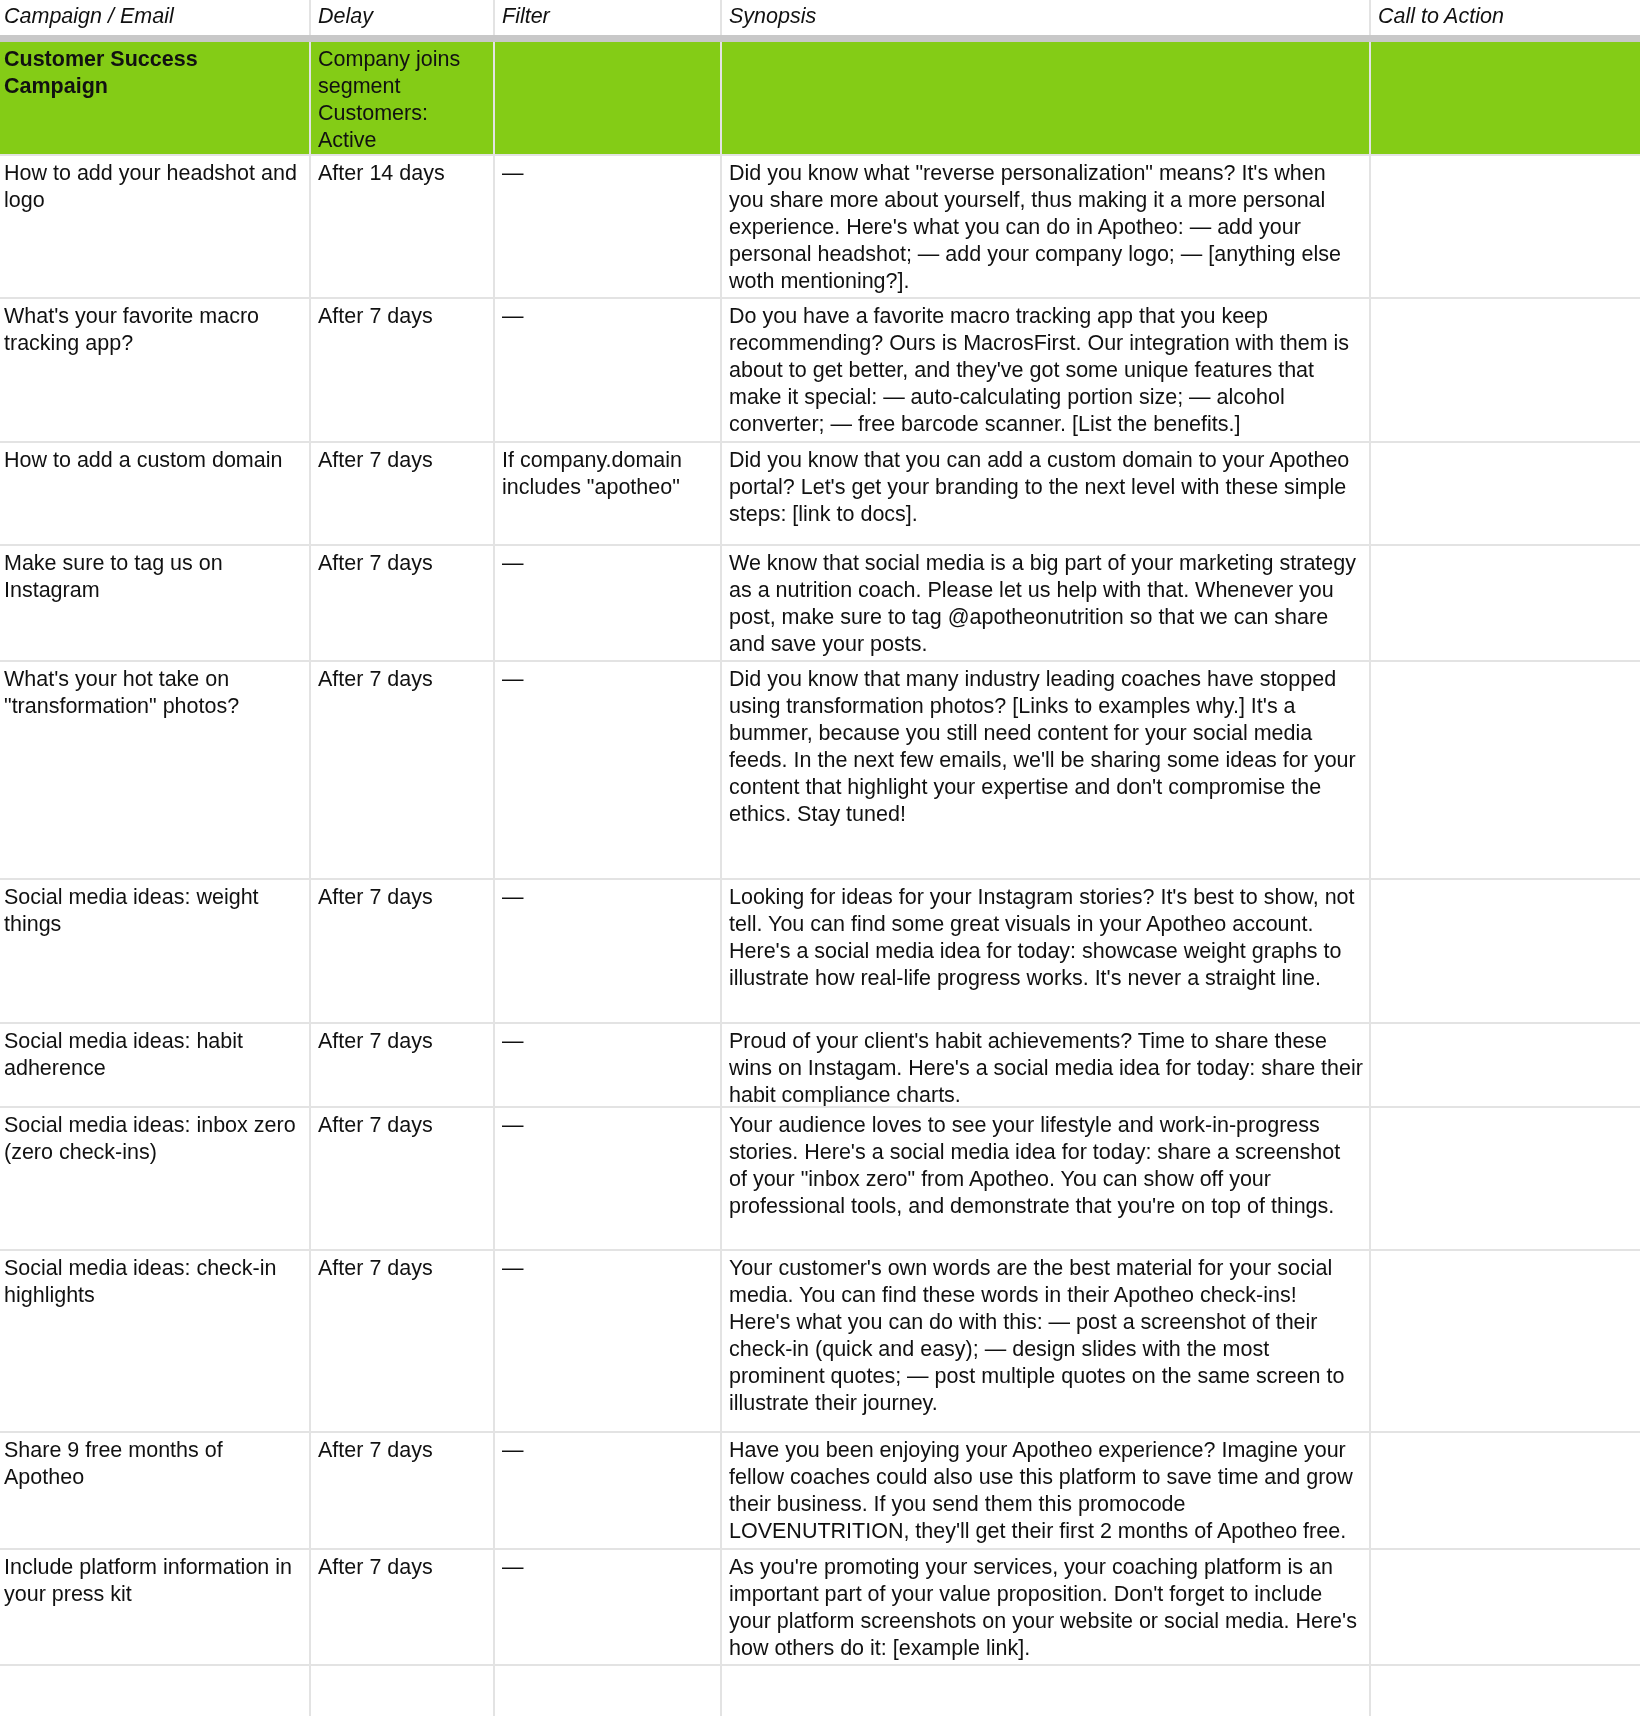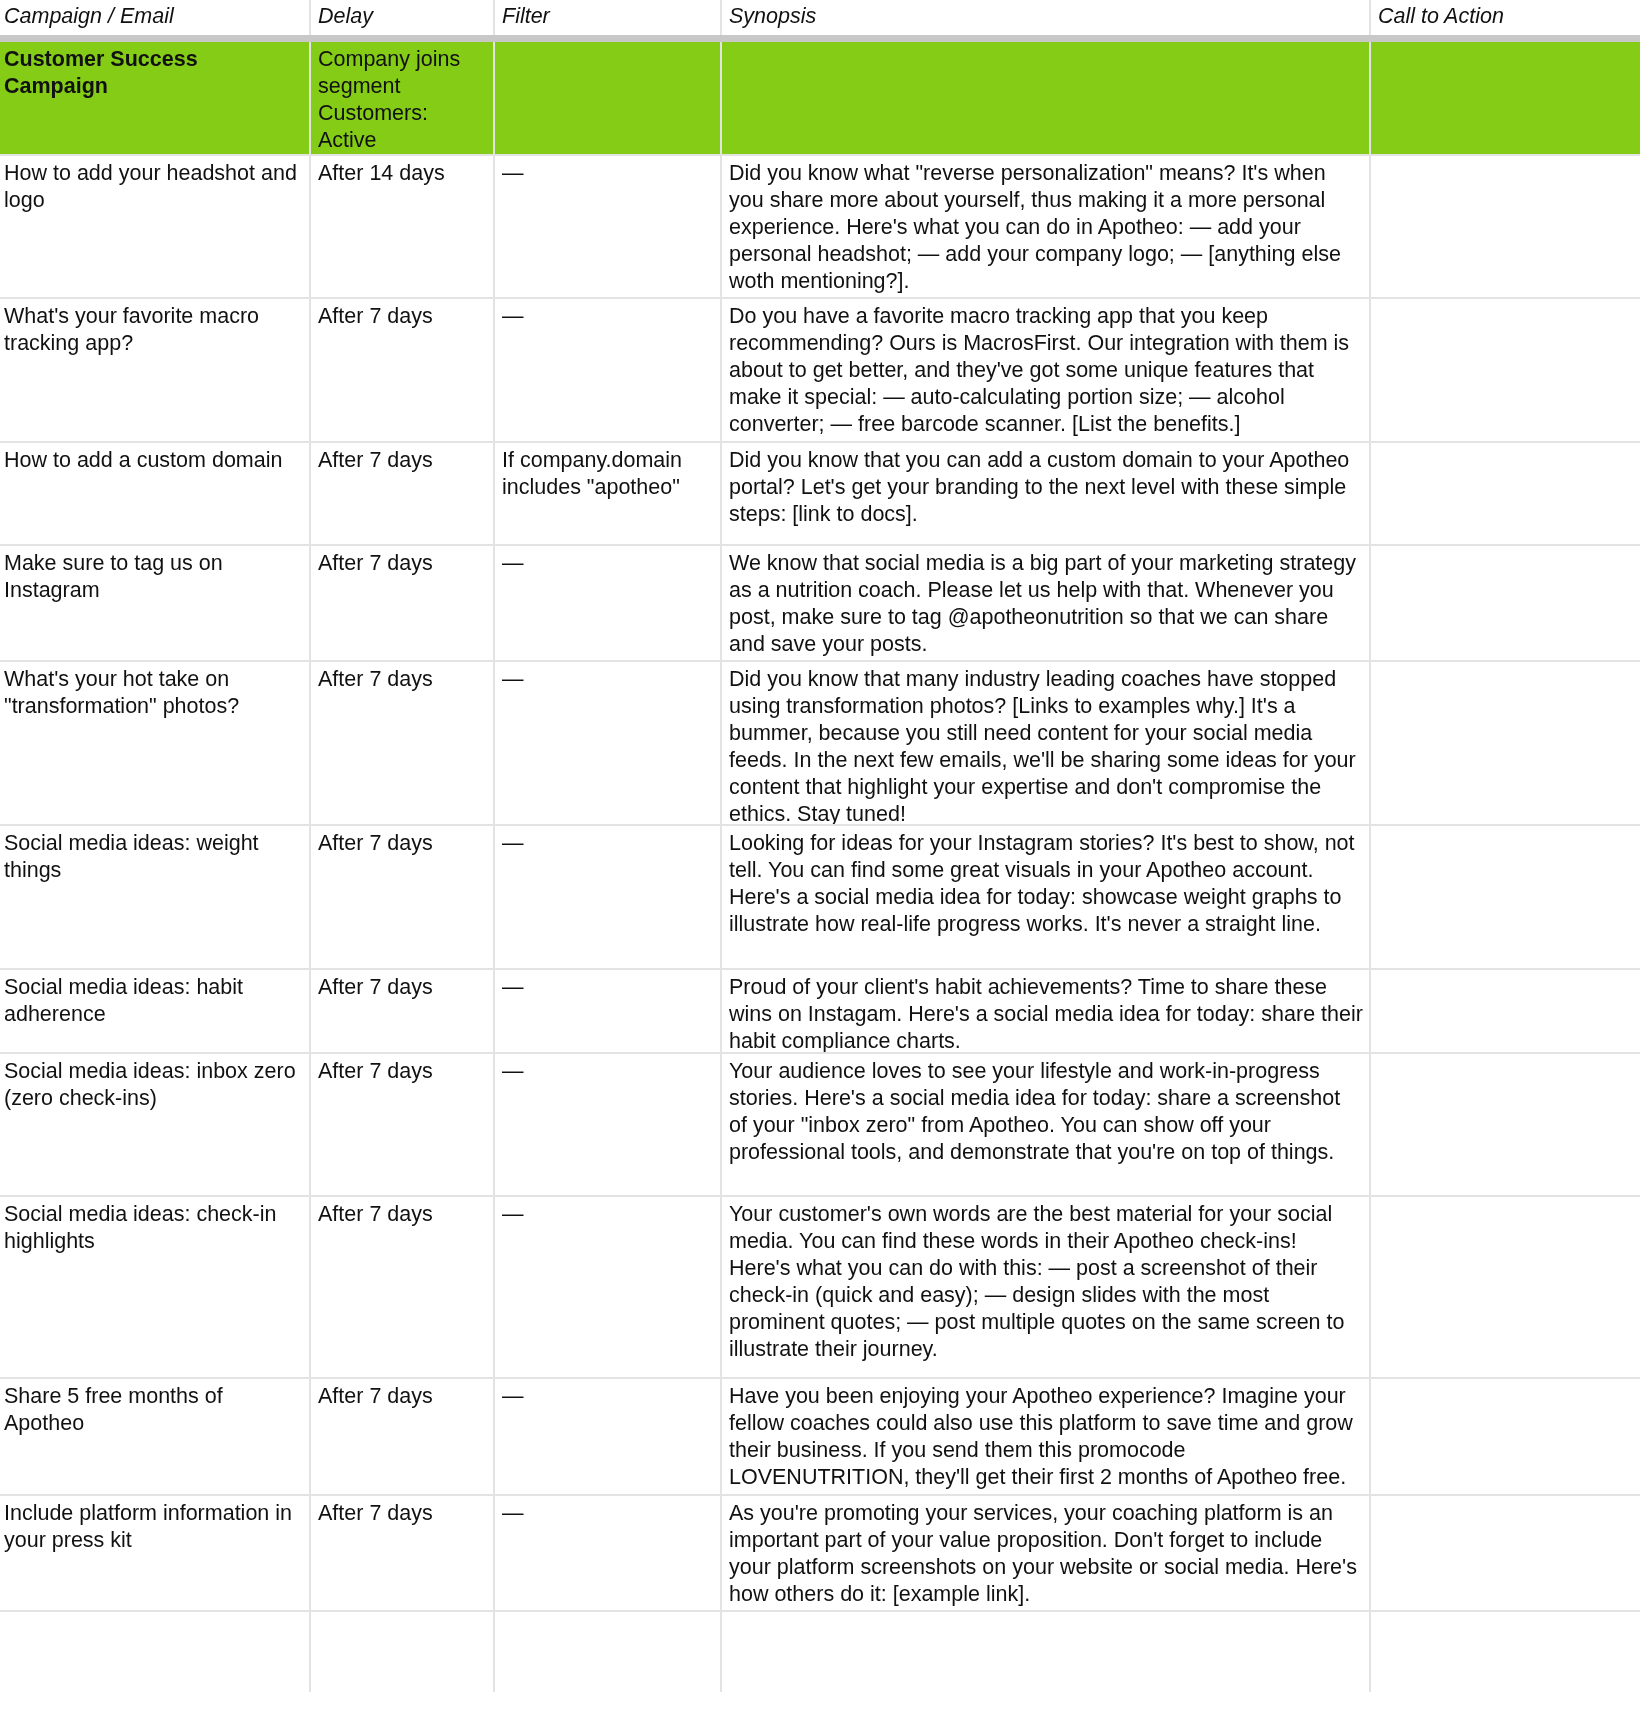--- a/index.html
+++ b/index.html
@@ -60,21 +60,21 @@
     <div class="cell c3">Did you know that you can add a custom domain to your Apotheo portal? Let's get your branding to the next level with these simple steps: [link to docs].</div>
     <div class="cell c4"></div>
   </div>
   <div class="row" style="height:116px">
     <div class="cell c0">Make sure to tag us on Instagram</div>
     <div class="cell c1">After 7 days</div>
     <div class="cell c2">—</div>
     <div class="cell c3">We know that social media is a big part of your marketing strategy as a nutrition coach. Please let us help with that. Whenever you post, make sure to tag @apotheonutrition so that we can share and save your posts.</div>
     <div class="cell c4"></div>
   </div>
-  <div class="row" style="height:164px">
+  <div class="row" style="height:218px">
     <div class="cell c0">What's your hot take on "transformation" photos?</div>
     <div class="cell c1">After 7 days</div>
     <div class="cell c2">—</div>
     <div class="cell c3">Did you know that many industry leading coaches have stopped using transformation photos? [Links to examples why.] It's a bummer, because you still need content for your social media feeds. In the next few emails, we'll be sharing some ideas for your content that highlight your expertise and don't compromise the ethics. Stay tuned!</div>
     <div class="cell c4"></div>
   </div>
   <div class="row" style="height:144px">
     <div class="cell c0">Social media ideas: weight things</div>
     <div class="cell c1">After 7 days</div>
     <div class="cell c2">—</div>
@@ -96,21 +96,21 @@
     <div class="cell c4"></div>
   </div>
   <div class="row" style="height:182px">
     <div class="cell c0">Social media ideas: check-in highlights</div>
     <div class="cell c1">After 7 days</div>
     <div class="cell c2">—</div>
     <div class="cell c3">Your customer's own words are the best material for your social media. You can find these words in their Apotheo check-ins! Here's what you can do with this: — post a screenshot of their check-in (quick and easy); — design slides with the most prominent quotes; — post multiple quotes on the same screen to illustrate their journey.</div>
     <div class="cell c4"></div>
   </div>
   <div class="row" style="height:117px">
-    <div class="cell c0">Share 5 free months of Apotheo</div>
+    <div class="cell c0">Share 9 free months of Apotheo</div>
     <div class="cell c1">After 7 days</div>
     <div class="cell c2">—</div>
     <div class="cell c3">Have you been enjoying your Apotheo experience? Imagine your fellow coaches could also use this platform to save time and grow their business. If you send them this promocode LOVENUTRITION, they'll get their first 2 months of Apotheo free.</div>
     <div class="cell c4"></div>
   </div>
   <div class="row" style="height:116px">
     <div class="cell c0">Include platform information in your press kit</div>
     <div class="cell c1">After 7 days</div>
     <div class="cell c2">—</div>
     <div class="cell c3">As you're promoting your services, your coaching platform is an important part of your value proposition. Don't forget to include your platform screenshots on your website or social media. Here's how others do it: [example link].</div>

